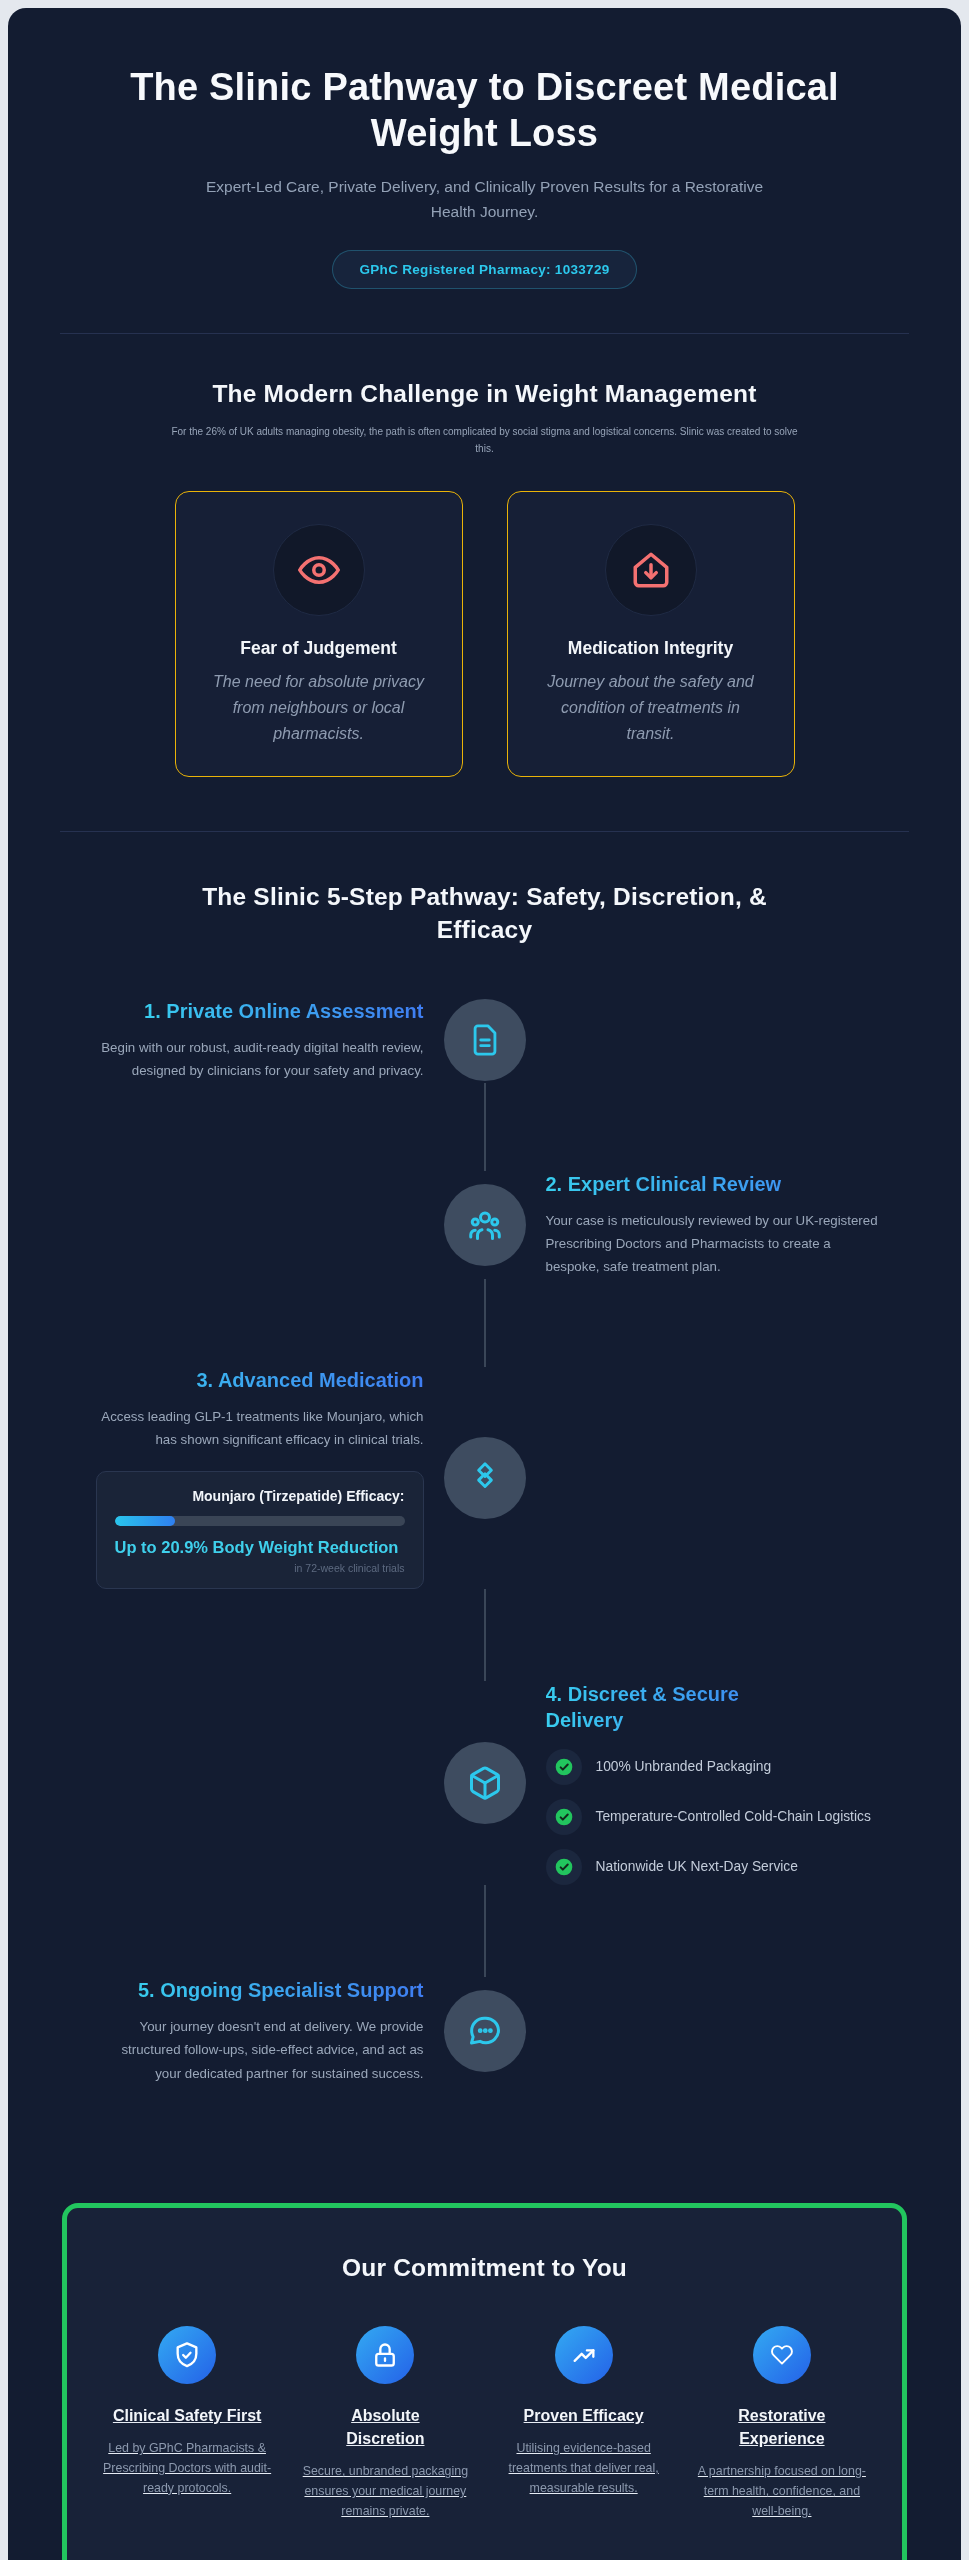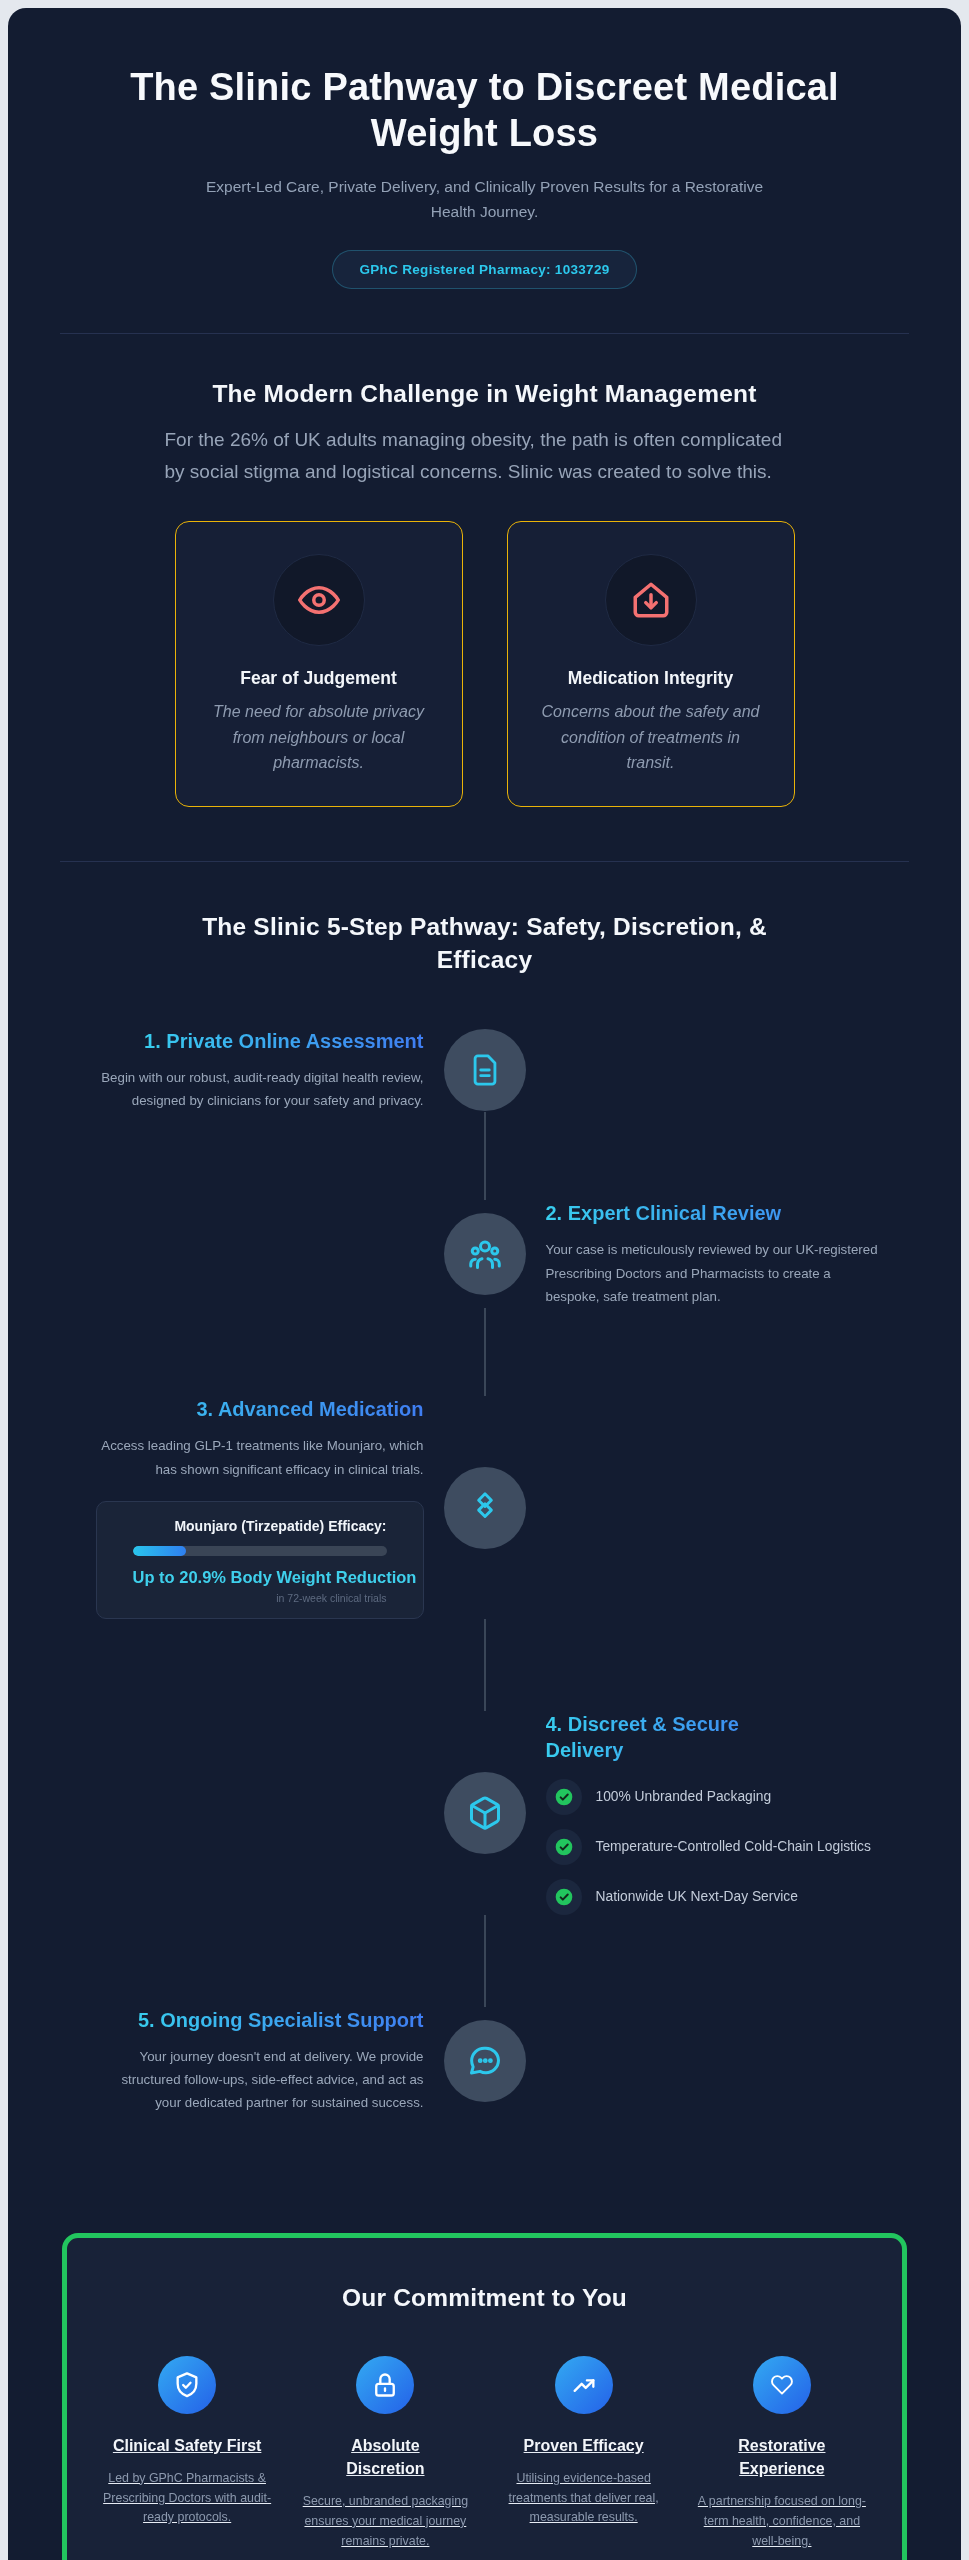--- a/index.html
+++ b/index.html
@@ -24,21 +24,21 @@
     background:#17243c; border:1px solid rgba(56,200,236,.28);
     color:#2cc8ec; font-size:13.5px; font-weight:700; letter-spacing:.3px;
   }
   .divider { border:none; border-top:1px solid #263150; margin:44px 4px 0; }
   
   .section-h {
     text-align:center; color:#f4f7fb; font-size:24.5px; font-weight:800; letter-spacing:.2px;
   }
   .challenge { margin-top:46px; }
   .challenge .intro {
-    color:#97a4b8; font-size:19px; line-height:1.65;
+    text-align:center; color:#97a4b8; font-size:10px; line-height:1.65;
     max-width:640px; margin:16px auto 0;
   }
   .cards { display:flex; justify-content:center; gap:44px; margin-top:34px; }
   .c-card {
     width:288px; background:#161f36; border:1px solid #eab308; border-radius:14px;
     padding:26px 24px 30px; text-align:center;
   }
   .c-icon-wrap {
     width:92px; height:92px; border-radius:50%; background:#111829; border:1px solid #1f2a44;
     margin:6px auto 0; display:flex; align-items:center; justify-content:center;
@@ -61,21 +61,21 @@
     background:linear-gradient(90deg,#38cdee,#3f7df2);
     -webkit-background-clip:text; background-clip:text; color:transparent;
   }
   .step-body { color:#9aa7ba; font-size:13.3px; line-height:1.75; margin-top:12px; }
   .connector { display:flex; justify-content:center; height:88px; }
   .connector span { width:2px; height:100%; background:#3a4658; display:block; }
   .title-narrow { max-width:248px; display:inline-block; }
   
   .eff-box {
     margin-top:20px; background:#1a2438; border:1px solid #2a3650; border-radius:10px;
-    padding:16px 36px 14px; width:328px; text-align:right;
+    padding:16px 18px 14px; width:328px; text-align:right;
   }
   .eff-box .eff-label { color:#f1f5fa; font-size:14px; font-weight:800; }
   .eff-track { margin:12px 0 12px; height:10px; border-radius:999px; background:#3a4556; overflow:hidden; }
   .eff-fill { height:100%; border-radius:999px; background:linear-gradient(90deg,#29c5ec,#2f7ff0); width:21%; }
   .eff-result { color:#3fd0ec; font-size:16.5px; font-weight:800; text-align:left; white-space:nowrap; }
   .eff-note { color:#5d6a80; font-size:10.5px; margin-top:5px; }
   
   .checklist { margin-top:16px; display:flex; flex-direction:column; gap:14px; }
   .chk { display:flex; align-items:center; gap:14px; }
   .chk-badge {
@@ -134,21 +134,21 @@
 
       <div class="c-card">
         <div class="c-icon-wrap">
           <svg width="42" height="42" viewBox="0 0 24 24" fill="none" stroke="#f47171" stroke-width="2" stroke-linecap="round" stroke-linejoin="round">
             <path d="M3 10.5L12 3l9 7.5V19a2 2 0 0 1-2 2H5a2 2 0 0 1-2-2z"></path>
             <line x1="12" y1="9" x2="12" y2="16"></line>
               <polyline points="9,13.5 12,16.5 15,13.5"></polyline>
           </svg>
         </div>
         <h3>Medication Integrity</h3>
-        <p>Concerns about the safety and condition of treatments in transit.</p>
+        <p>Journey about the safety and condition of treatments in transit.</p>
       </div>
 
     </div>
   </div>
 
   <hr class="divider" style="margin-top:54px">
 
   <div class="pathway">
     <h2 class="section-h">The Slinic 5-Step Pathway: Safety, Discretion, &amp; Efficacy</h2>
 

